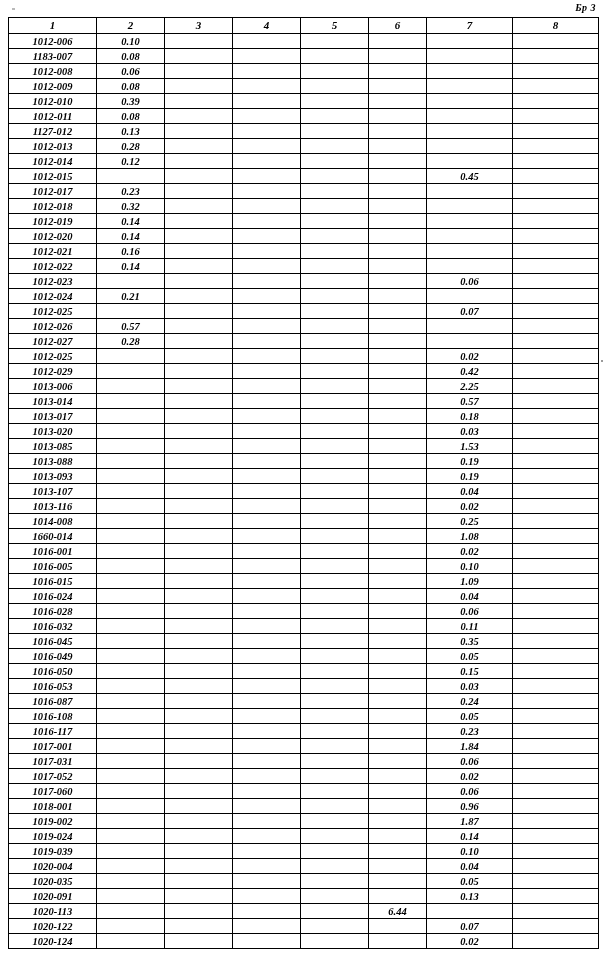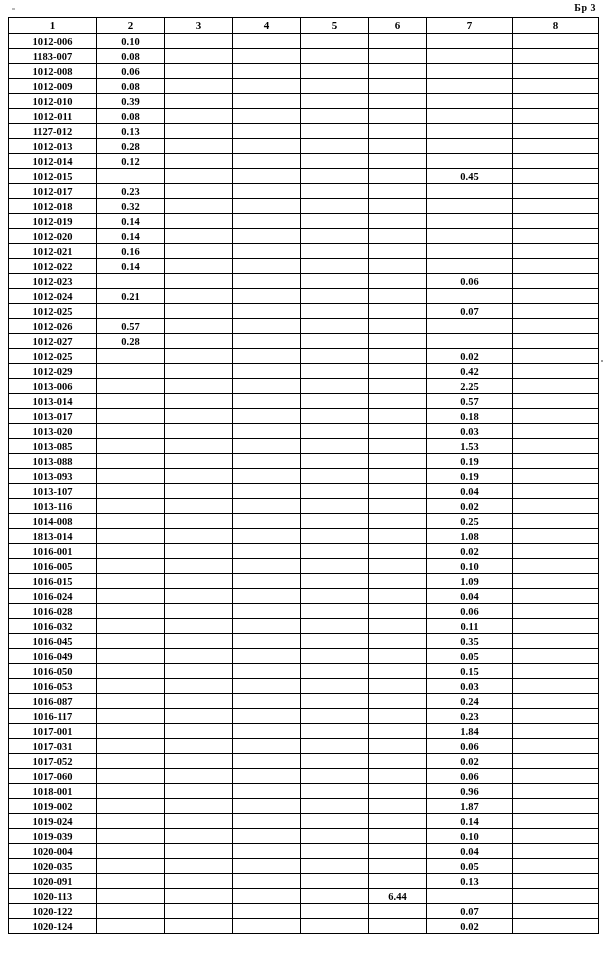--- a/index.html
+++ b/index.html
@@ -15,20 +15,21 @@
     position: relative;
     overflow: hidden;
   }
   #page {
     position: absolute;
     left: 0;
     top: 0;
     width: 606px;
     height: 971px;
     background: #ffffff;
+    font-style: italic;
   }
   #page-header {
     position: absolute;
     right: 10px;
     top: 2px;
     font-size: 10px;
     font-weight: bold;
     font-family: "Liberation Serif", serif;
     letter-spacing: 0.5px;
   }
@@ -451,21 +452,21 @@
             <td class="code">1014-008</td>
             <td class="blank"></td>
             <td class="blank"></td>
             <td class="blank"></td>
             <td class="blank"></td>
             <td class="blank"></td>
             <td class="val">0.25</td>
             <td class="blank"></td>
           </tr>
           <tr>
-            <td class="code">1813-014</td>
+            <td class="code">1660-014</td>
             <td class="blank"></td>
             <td class="blank"></td>
             <td class="blank"></td>
             <td class="blank"></td>
             <td class="blank"></td>
             <td class="val">1.08</td>
             <td class="blank"></td>
           </tr>
           <tr>
             <td class="code">1016-001</td>
@@ -568,20 +569,30 @@
             <td class="blank"></td>
           </tr>
           <tr>
             <td class="code">1016-087</td>
             <td class="blank"></td>
             <td class="blank"></td>
             <td class="blank"></td>
             <td class="blank"></td>
             <td class="blank"></td>
             <td class="val">0.24</td>
+            <td class="blank"></td>
+          </tr>
+          <tr>
+            <td class="code">1016-108</td>
+            <td class="blank"></td>
+            <td class="blank"></td>
+            <td class="blank"></td>
+            <td class="blank"></td>
+            <td class="blank"></td>
+            <td class="val">0.05</td>
             <td class="blank"></td>
           </tr>
           <tr>
             <td class="code">1016-117</td>
             <td class="blank"></td>
             <td class="blank"></td>
             <td class="blank"></td>
             <td class="blank"></td>
             <td class="blank"></td>
             <td class="val">0.23</td>

